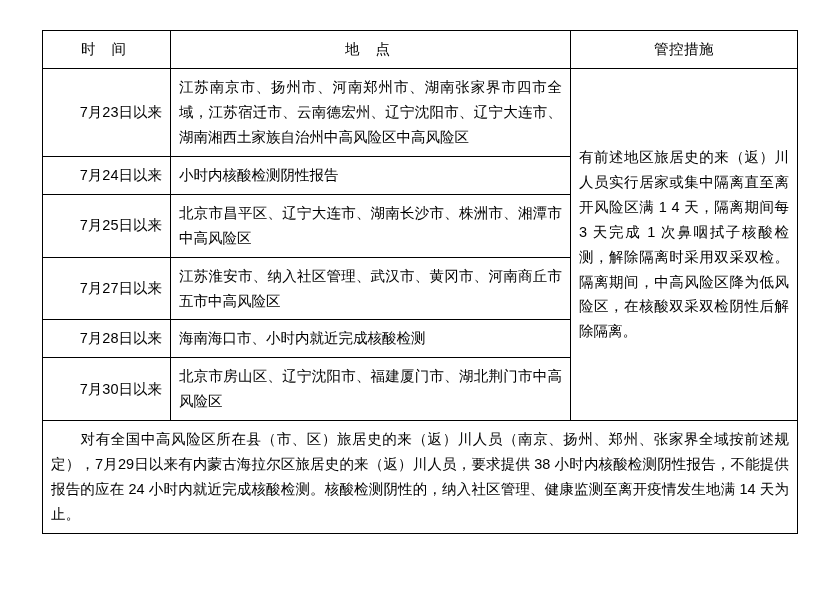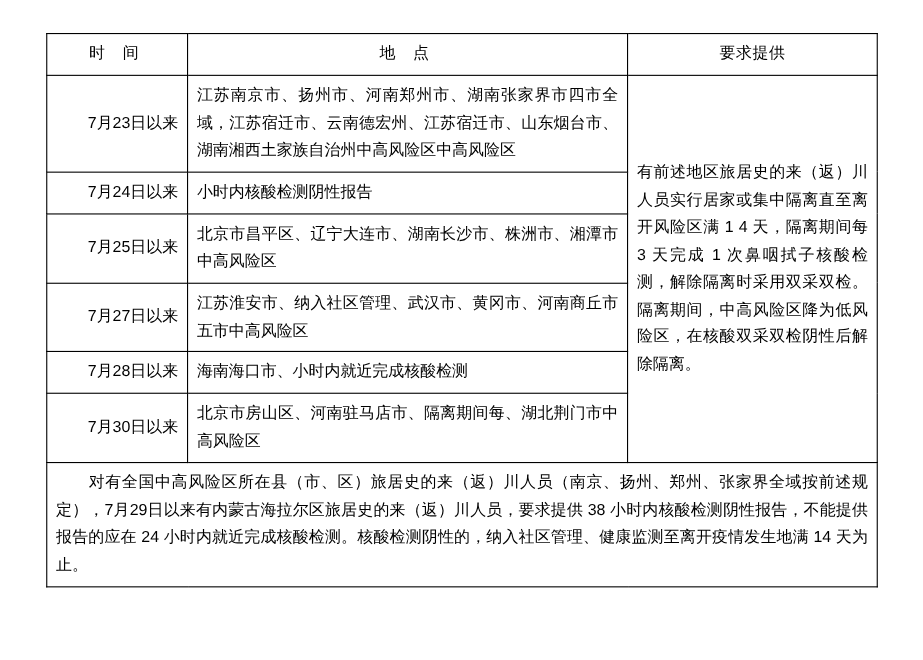--- a/index.html
+++ b/index.html
@@ -88,47 +88,47 @@
   <table class="risk-table">
     <colgroup>
       <col class="c-time">
       <col class="c-place">
       <col class="c-measure">
     </colgroup>
     <tbody>
       <tr>
         <td class="hdr hdr-spaced">时 间</td>
         <td class="hdr hdr-spaced">地 点</td>
-        <td class="hdr">要求提供</td>
+        <td class="hdr">管控措施</td>
       </tr>
 
       <tr>
         <td class="cell-time">7月23日以来</td>
-        <td class="cell-place">江苏南京市、扬州市、河南郑州市、湖南张家界市四市全域，江苏宿迁市、云南德宏州、江苏宿迁市、山东烟台市、湖南湘西土家族自治州中高风险区中高风险区</td>
+        <td class="cell-place">江苏南京市、扬州市、河南郑州市、湖南张家界市四市全域，江苏宿迁市、云南德宏州、辽宁沈阳市、辽宁大连市、湖南湘西土家族自治州中高风险区中高风险区</td>
         <td class="cell-measure" rowspan="6">有前述地区旅居史的来（返）川人员实行居家或集中隔离直至离开风险区满 1 4 天，隔离期间每 3 天完成 1 次鼻咽拭子核酸检测，解除隔离时采用双采双检。隔离期间，中高风险区降为低风险区，在核酸双采双检阴性后解除隔离。</td>
       </tr>
       <tr>
         <td class="cell-time">7月24日以来</td>
         <td class="cell-place">小时内核酸检测阴性报告</td>
       </tr>
       <tr>
         <td class="cell-time">7月25日以来</td>
         <td class="cell-place">北京市昌平区、辽宁大连市、湖南长沙市、株洲市、湘潭市中高风险区</td>
       </tr>
       <tr>
         <td class="cell-time">7月27日以来</td>
         <td class="cell-place">江苏淮安市、纳入社区管理、武汉市、黄冈市、河南商丘市五市中高风险区</td>
       </tr>
       <tr>
         <td class="cell-time">7月28日以来</td>
         <td class="cell-place">海南海口市、小时内就近完成核酸检测</td>
       </tr>
       <tr>
         <td class="cell-time">7月30日以来</td>
-        <td class="cell-place">北京市房山区、河南驻马店市、隔离期间每、湖北荆门市中高风险区</td>
+        <td class="cell-place">北京市房山区、辽宁沈阳市、福建厦门市、湖北荆门市中高风险区</td>
       </tr>
 
       <tr>
         <td class="footer-cell" colspan="3"><span class="indent"></span><span>对有全国中高风险区所在县（市、区）旅居史的来（返）川人员（南京、扬州、郑州、张家界全域按前述规定），7月29日以来有内蒙古海拉尔区旅居史的来（返）川人员，要求提供 38 小时内核酸检测阴性报告，不能提供报告的应在 24 小时内就近完成核酸检测。核酸检测阴性的，纳入社区管理、健康监测至离开疫情发生地满 14 天为止。</span></td>
       </tr>
     </tbody>
   </table>
 </div>
 
 </body></html>

